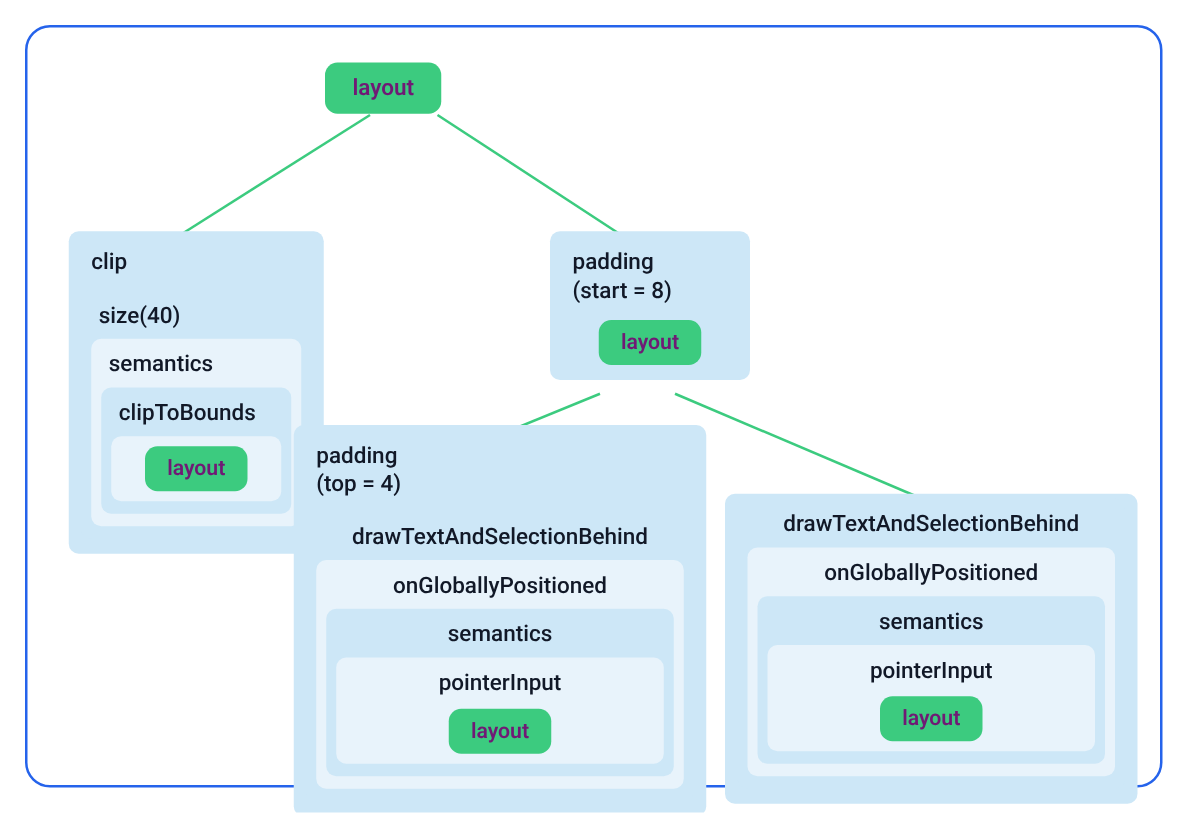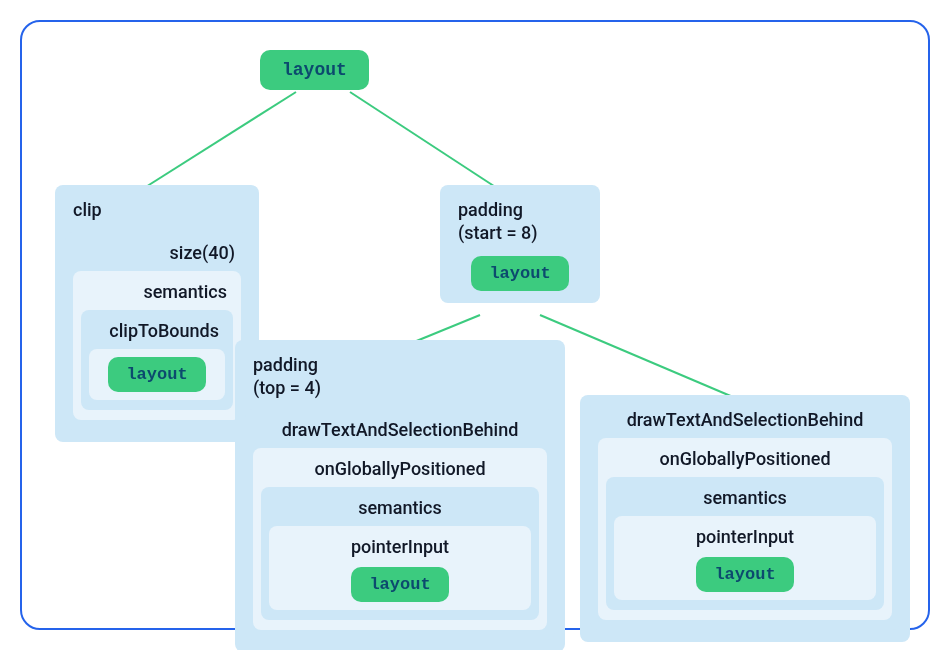--- a/index.html
+++ b/index.html
@@ -19,27 +19,26 @@
     border: 2px solid #2563eb;
     border-radius: 20px;
   }
   .node {
     position: absolute;
     border-radius: 8px;
     text-align: center;
   }
   .layout-pill {
     background: #3ccb7f;
-    color: #0c4a6e;
+    color: #701a75;
     font-weight: 600;
     font-size: 18px;
     padding: 10px 22px;
     border-radius: 10px;
     display: inline-block;
-    font-family: Liberation Mono, monospace;
   }
   .box-outer {
     background: #cde7f7;
     border-radius: 8px;
     padding: 8px 8px 10px 8px;
   }
   .box-outer .heading {
     font-size: 18px;
     font-weight: 500;
     color: #111827;
@@ -54,21 +53,21 @@
     margin: 2px;
   }
   .nest.alt { background: #cde7f7; }
   .nest .label {
     font-size: 18px;
     font-weight: 500;
     color: #111827;
     padding: 6px 8px 6px 8px;
     text-align: center;
   }
-  .nest .label.left { text-align: right; }
+  .nest .label.left { text-align: left; }
   svg.lines {
     position: absolute;
     left: 0; top: 0;
     width: 950px; height: 650px;
     pointer-events: none;
   }
 </style>
 </head>
 <body>
 

